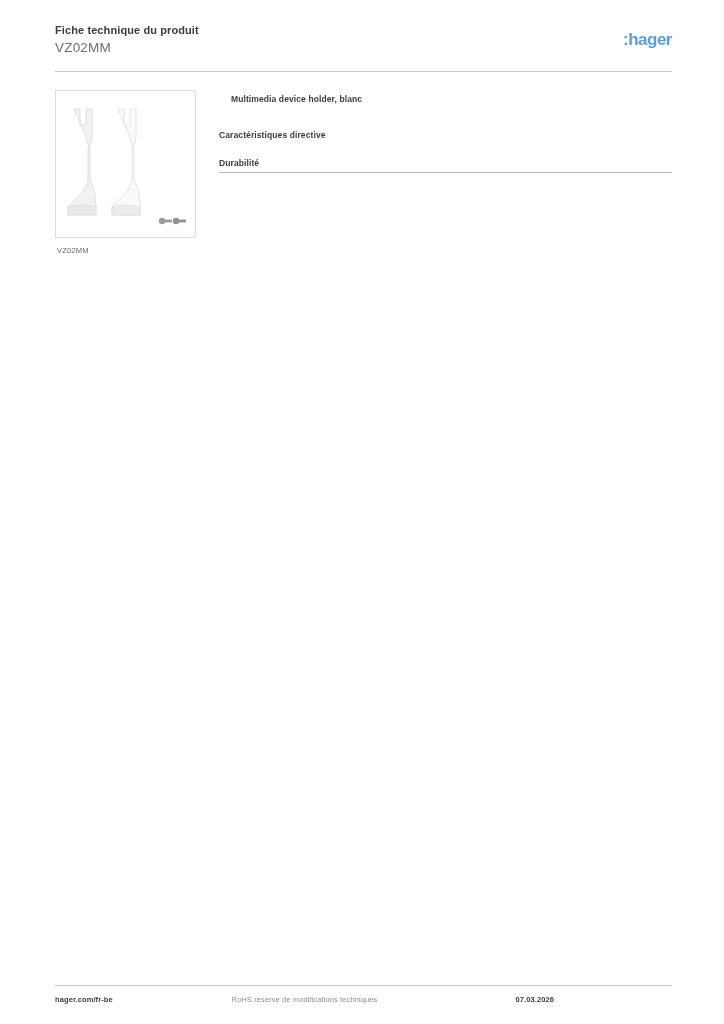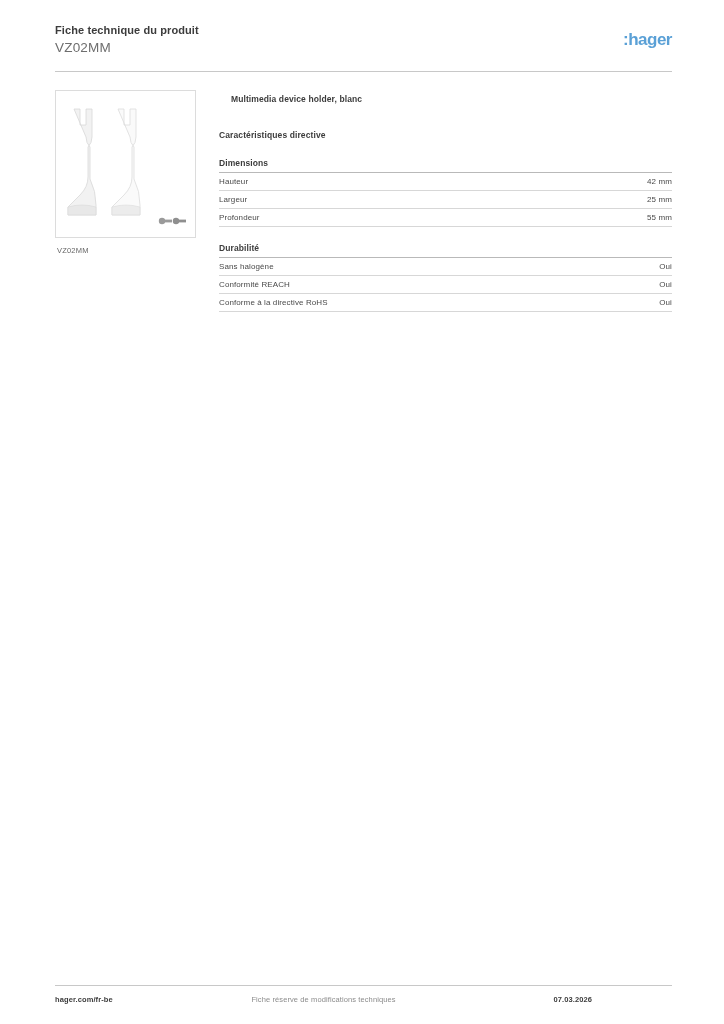--- a/index.html
+++ b/index.html
@@ -148,21 +148,21 @@
     left: 55px;
     top: 985px;
     width: 617px;
     height: 1px;
     background: #c8c8c8;
   }
   .footer {
     position: absolute;
     left: 55px;
     top: 995px;
-    width: 537px;
+    width: 499px;
     display: flex;
     align-items: center;
     justify-content: space-between;
     font-size: 7.5px;
   }
   .footer-left {
     font-weight: bold;
     color: #3c3c3c;
     letter-spacing: 0.1px;
   }
@@ -215,61 +215,26 @@
         <rect x="122" y="128.6" width="8" height="2.8" fill="#8f8f8f"></rect>
       </g>
     </svg>
   </div>
   <div class="image-caption">VZ02MM</div>
 
   <div class="content">
     <div class="product-name">Multimedia device holder, blanc</div>
     <div class="section-title">Caractéristiques directive</div>
 
-    <div class="group">
-      <div class="group-title">Dimensions</div>
-      <table class="spec">
-        <tbody>
-          <tr>
-            <td class="label">Hauteur</td>
-            <td class="value">42 mm</td>
-          </tr>
-          <tr>
-            <td class="label">Largeur</td>
-            <td class="value">25 mm</td>
-          </tr>
-          <tr>
-            <td class="label">Profondeur</td>
-            <td class="value">55 mm</td>
-          </tr>
-        </tbody>
-      </table>
-    </div>
 
     <div class="group">
       <div class="group-title">Durabilité</div>
-      <table class="spec">
-        <tbody>
-          <tr>
-            <td class="label">Sans halogène</td>
-            <td class="value">Oui</td>
-          </tr>
-          <tr>
-            <td class="label">Conformité REACH</td>
-            <td class="value">Oui</td>
-          </tr>
-          <tr>
-            <td class="label">Conforme à la directive RoHS</td>
-            <td class="value">Oui</td>
-          </tr>
-        </tbody>
-      </table>
     </div>
   </div>
 
   <div class="footer-rule"></div>
   <div class="footer">
     <div class="footer-left">hager.com/fr-be</div>
-    <div class="footer-center">Fiche réserve de modifications techniques</div>
+    <div class="footer-center">RoHS réserve de modifications techniques</div>
     <div class="footer-right">07.03.2026</div>
   </div>
 
 </div>
 
 </body></html>

